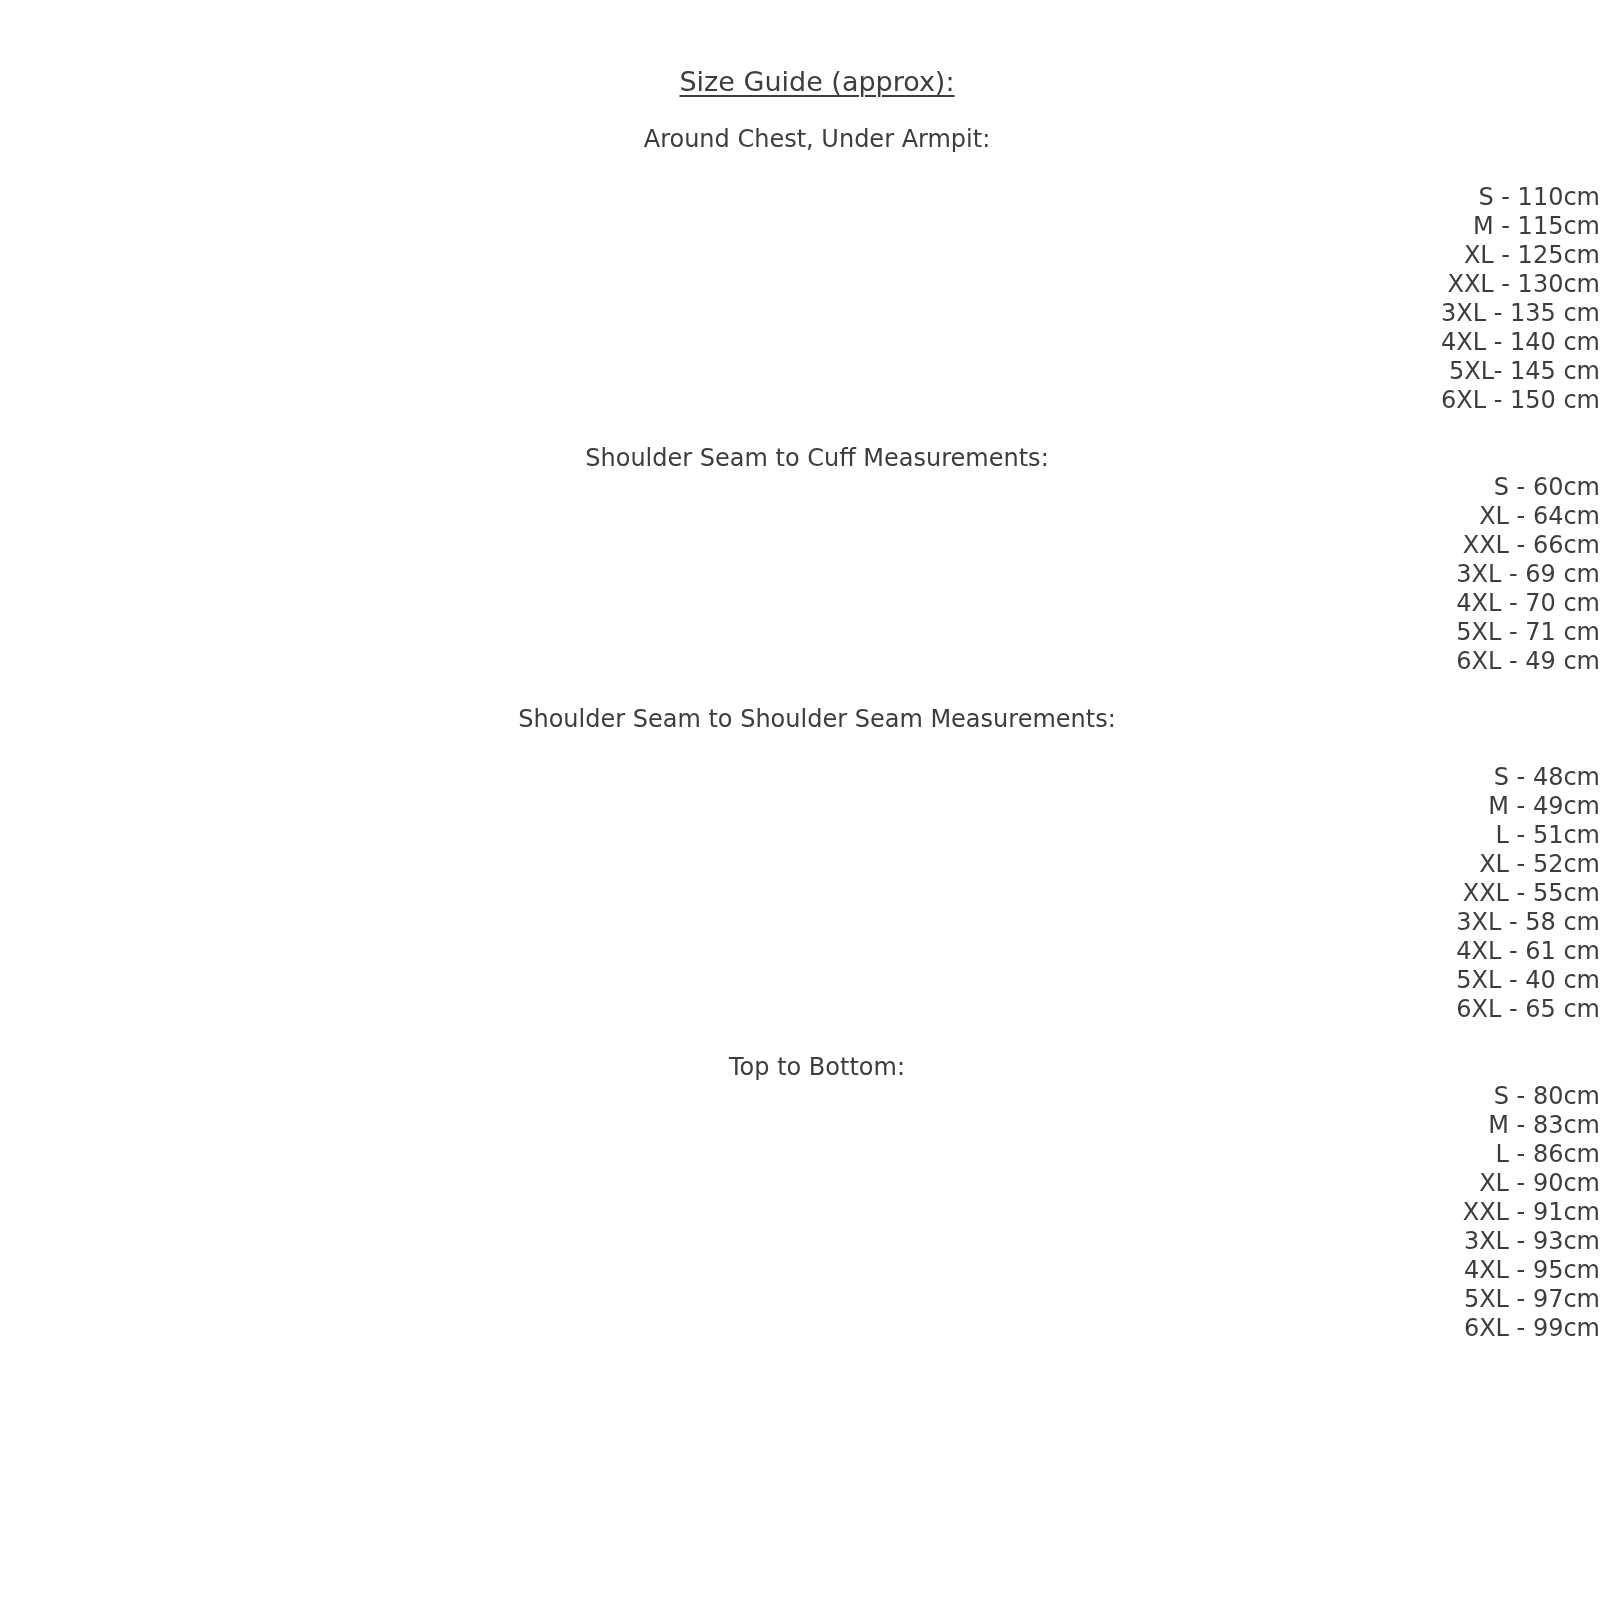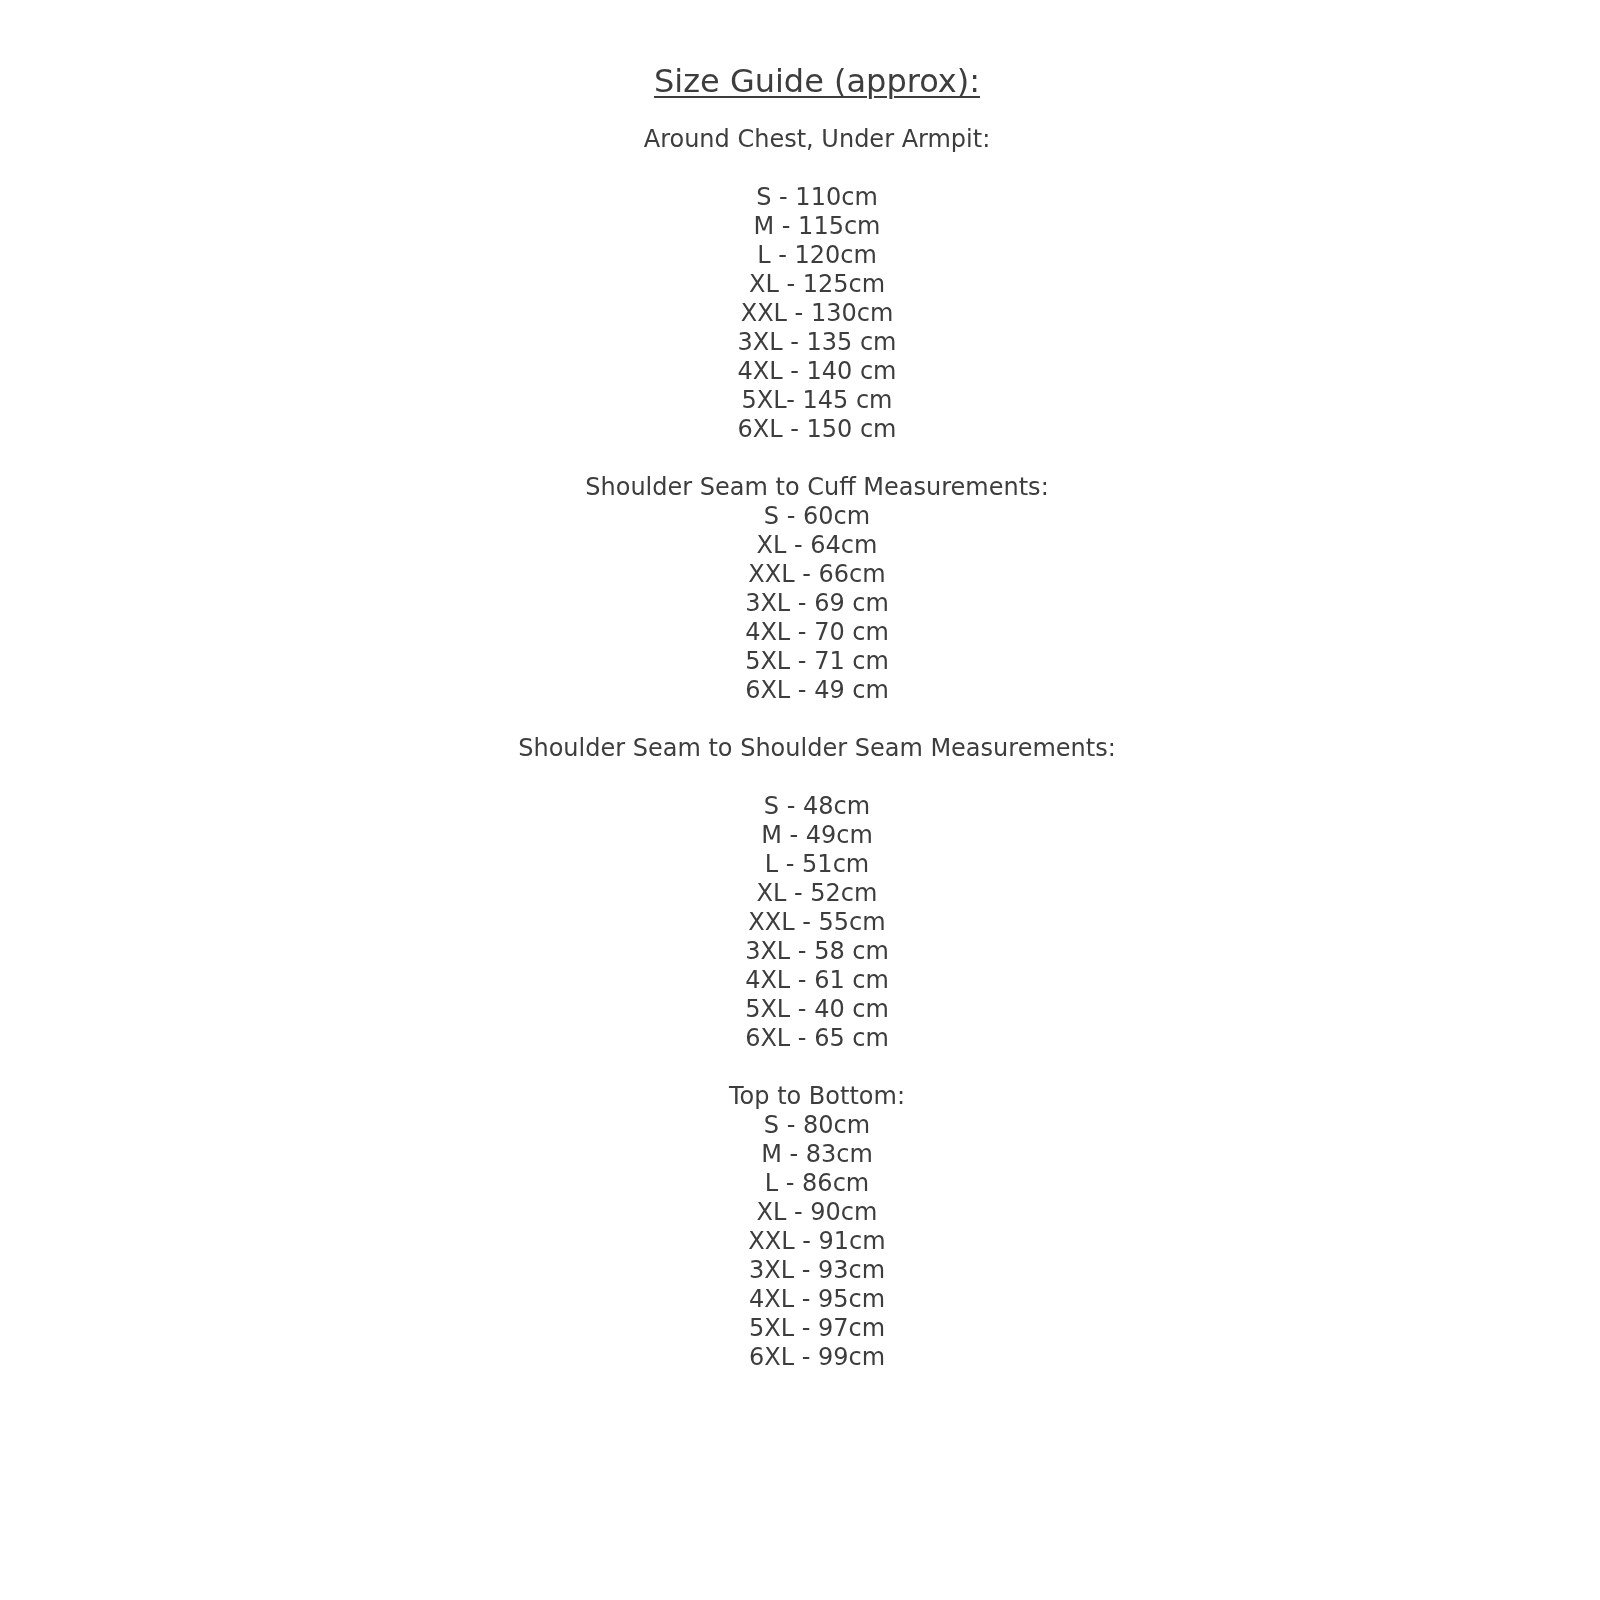--- a/index.html
+++ b/index.html
@@ -17,57 +17,57 @@
   .page {
     box-sizing: border-box;
     width: 1600px;
     padding-top: 67px;
     padding-left: 34px; 
     text-align: center;
     font-size: 24px;
     line-height: 29px;
   }
   .title {
-    font-size: 32px;
+    font-size: 27px;
     font-weight: normal;
     margin: 0 0 23px 0; 
     text-decoration: underline;
     text-decoration-thickness: 2px;
     text-underline-offset: 4px;
   }
   .size-section {
     margin-top: 29px; 
   }
   .section-heading {
     font-size: 24px;
     font-weight: normal;
     margin: 0;
   }
   .size-section.gap-after-heading .section-heading {
     margin-bottom: 29px; 
     margin-top: 14px;
   }
   .size-entry {
     white-space: pre;
+    text-align: right;
   }
 </style>
 </head>
 <body style="background: rgb(255, 255, 255);">
 
 <main class="page">
   <h1 class="title">Size Guide (approx):</h1>
   <div id="sections">
   <section class="size-section gap-after-heading">
     <h2 class="section-heading">Around Chest, Under Armpit:</h2>
     <div class="section-items">
   <div class="size-entry">S - 110cm</div>
 
   <div class="size-entry">M - 115cm</div>
 
-  <div class="size-entry">L - 120cm</div>
 
   <div class="size-entry">XL - 125cm</div>
 
   <div class="size-entry">XXL - 130cm</div>
 
   <div class="size-entry">3XL - 135 cm</div>
 
   <div class="size-entry">4XL - 140 cm</div>
 
   <div class="size-entry">5XL- 145 cm</div>

